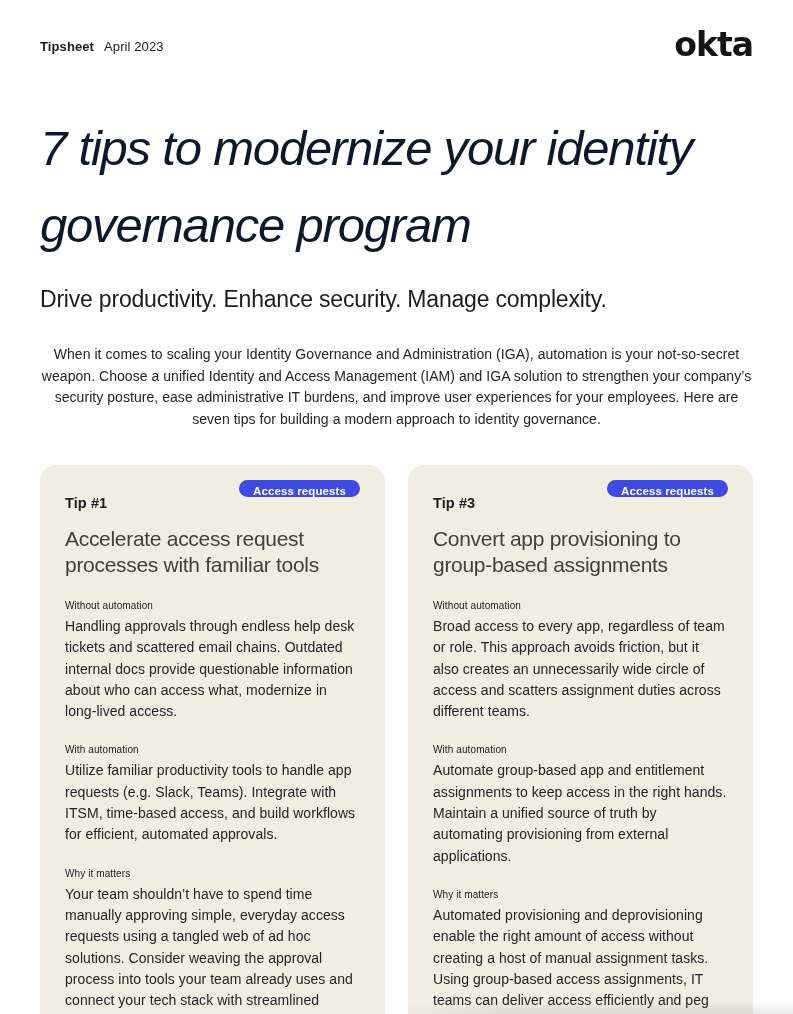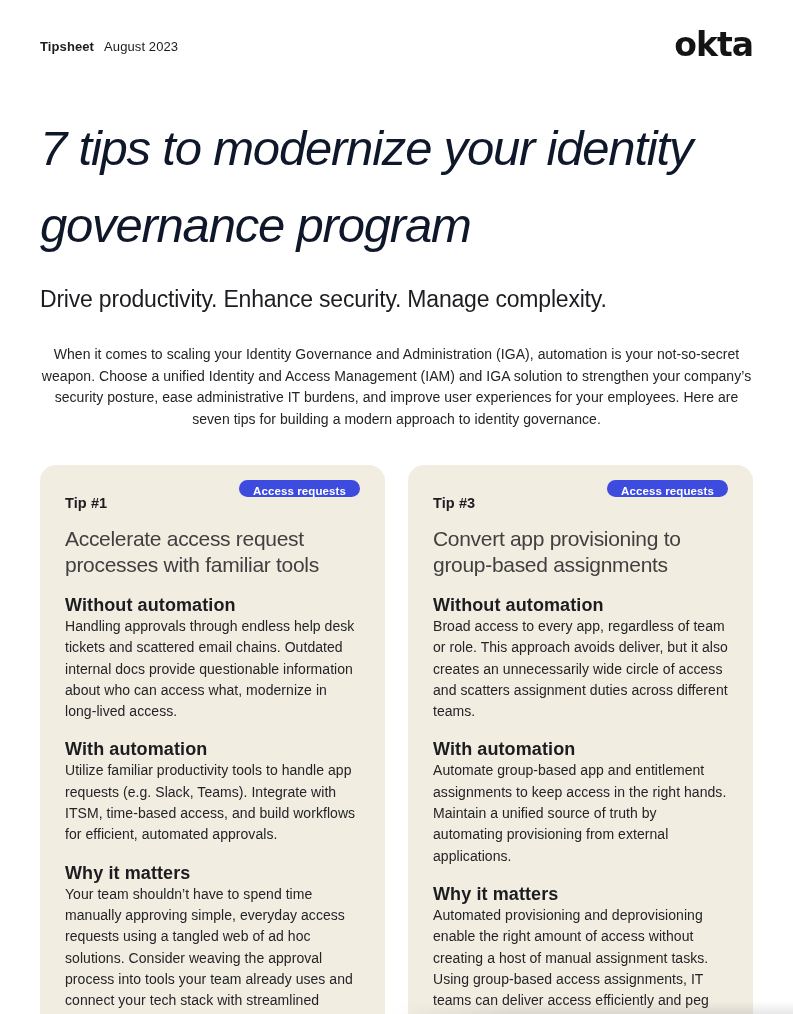--- a/index.html
+++ b/index.html
@@ -68,40 +68,40 @@
     font-size: 11.5px; font-weight: bold; letter-spacing: 0.1px;
     padding: 5px 14px 0 14px; border-radius: 13px;
     white-space: nowrap;
   }
   .card-title {
     margin-top: 9px;
     font-size: 21px; line-height: 26px; font-weight: normal;
     letter-spacing: -0.3px; color: #404040;
   }
   .section { margin-top: 17px; }
-  .section-heading { font-size: 18px; font-weight: bold; line-height: 21px; letter-spacing: 0.1px; }
+  .section-heading { font-size: 10px; font-weight: normal; line-height: 21px; letter-spacing: 0.1px; }
   .section-body { font-size: 14px; line-height: 21.3px; color: #242428; letter-spacing: 0.05px; max-width: 300px; }
 
   
   .page-shadow {
     position: absolute; bottom: 0; left: 390px; right: 0; height: 13px;
     background: linear-gradient(to bottom, rgba(0,0,0,0) 0%, rgba(90,90,100,0.14) 100%);
     -webkit-mask-image: linear-gradient(to right, transparent 0%, black 30%);
     mask-image: linear-gradient(to right, transparent 0%, black 30%);
     pointer-events: none;
   }
 </style>
 </head>
 <body>
 
 <div class="page">
 
   <div class="header">
     <div class="doc-meta">
-      <span class="doc-type">Tipsheet</span><span class="doc-date">August 2023</span>
+      <span class="doc-type">Tipsheet</span><span class="doc-date">April 2023</span>
     </div>
     <div class="logo">okta</div>
   </div>
 
   <div class="hero">
     <h1 class="title">7 tips to modernize your identity governance program</h1>
     <div class="subtitle">Drive productivity. Enhance security. Manage complexity.</div>
     <p class="intro">When it comes to scaling your Identity Governance and Administration (IGA), automation is your not-so-secret weapon. Choose a unified Identity and Access Management (IAM) and IGA solution to strengthen your company’s security posture, ease administrative IT burdens, and improve user experiences for your employees. Here are seven tips for building a modern approach to identity governance.</p>
   </div>
 
@@ -130,21 +130,21 @@
 
     <div class="card">
       <div class="card-head">
         <div class="tip-label">Tip #3</div>
         <div class="badge">Access requests</div>
       </div>
       <h2 class="card-title">Convert app provisioning to group-based assignments</h2>
 
       <div class="section">
         <div class="section-heading">Without automation</div>
-        <div class="section-body">Broad access to every app, regardless of team or role. This approach avoids deliver, but it also creates an unnecessarily wide circle of access and scatters assignment duties across different teams.</div>
+        <div class="section-body">Broad access to every app, regardless of team or role. This approach avoids friction, but it also creates an unnecessarily wide circle of access and scatters assignment duties across different teams.</div>
       </div>
       <div class="section">
         <div class="section-heading">With automation</div>
         <div class="section-body">Automate group-based app and entitlement assignments to keep access in the right hands. Maintain a unified source of truth by automating provisioning from external applications.</div>
       </div>
       <div class="section">
         <div class="section-heading">Why it matters</div>
         <div class="section-body">Automated provisioning and deprovisioning enable the right amount of access without creating a host of manual assignment tasks. Using group-based access assignments, IT teams can deliver access efficiently and peg assignment decision-making to a single, simple, automatically up-to-date source of truth.</div>
       </div>
     </div>

